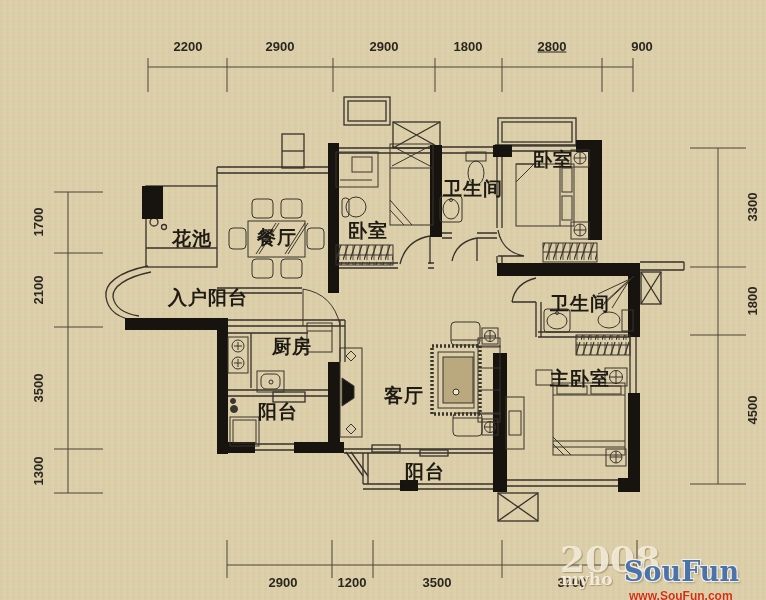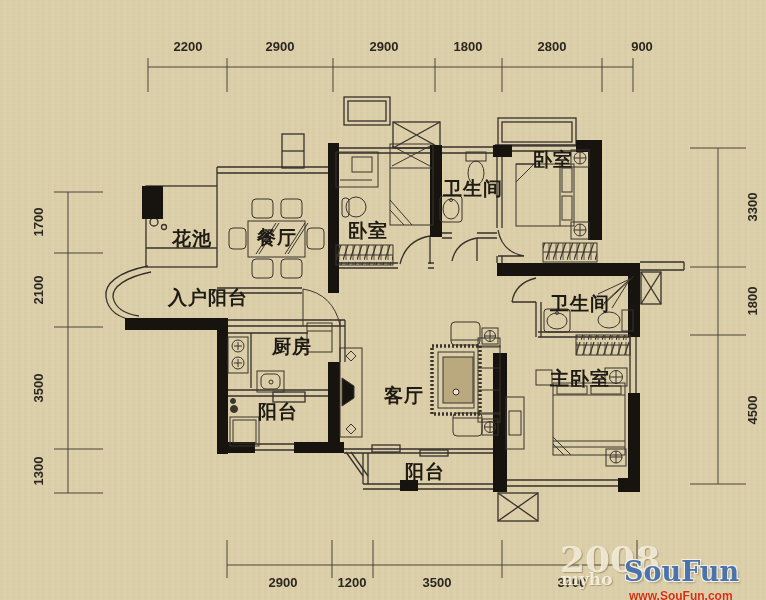--- a/index.html
+++ b/index.html
@@ -291,21 +291,21 @@
   <div class="lbl" style="left:580px;top:304px;">卫生间</div>
   <div class="lbl" style="left:404px;top:396px;">客厅</div>
   <div class="lbl" style="left:580px;top:379px;">主卧室</div>
   <div class="lbl" style="left:278px;top:412px;">阳台</div>
   <div class="lbl" style="left:425px;top:472px;">阳台</div>
 
   <div class="dim" style="left:188px;top:46px;">2200</div>
   <div class="dim" style="left:280px;top:46px;">2900</div>
   <div class="dim" style="left:384px;top:46px;">2900</div>
   <div class="dim" style="left:468px;top:46px;">1800</div>
-  <div class="dim" style="left:552px;top:46px;">2800</div>
+  <div class="dim" style="left:552px;top:46px;text-decoration:underline;">2800</div>
   <div class="dim" style="left:642px;top:46px;">900</div>
 
   <div class="dim vert" style="left:38px;top:222px;">1700</div>
   <div class="dim vert" style="left:38px;top:290px;">2100</div>
   <div class="dim vert" style="left:38px;top:388px;">3500</div>
   <div class="dim vert" style="left:38px;top:471px;">1300</div>
 
   <div class="dim vert" style="left:752px;top:207px;">3300</div>
   <div class="dim vert" style="left:752px;top:301px;">1800</div>
   <div class="dim vert" style="left:752px;top:410px;">4500</div>

